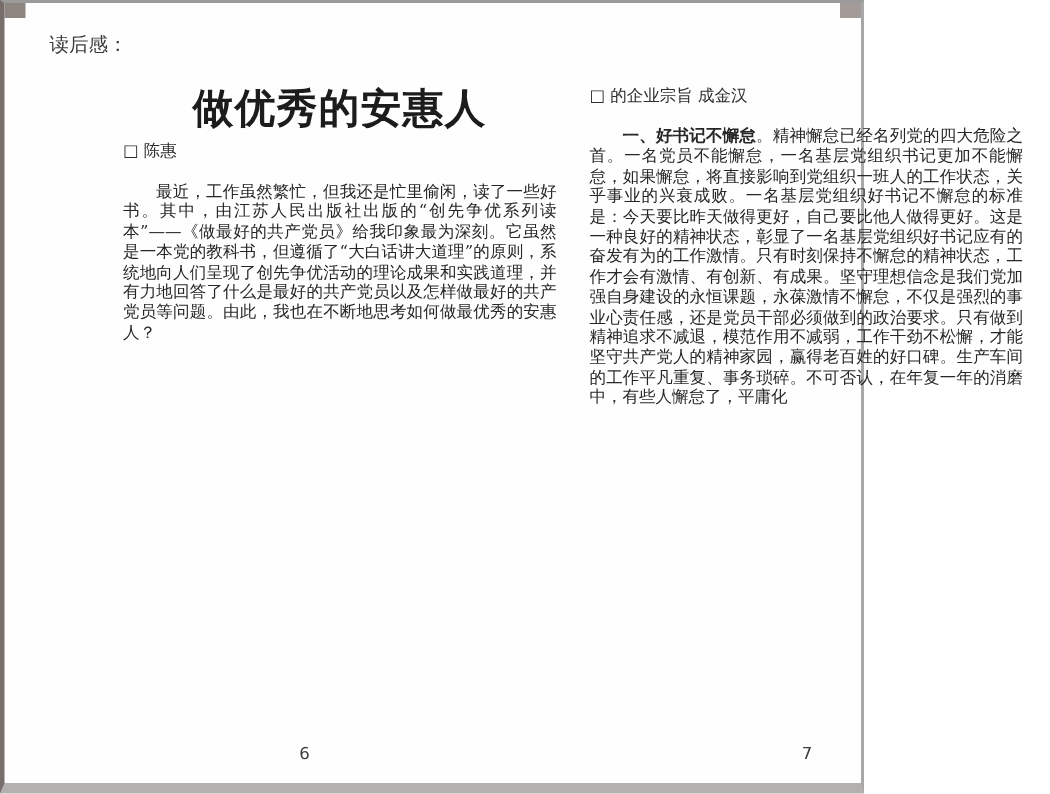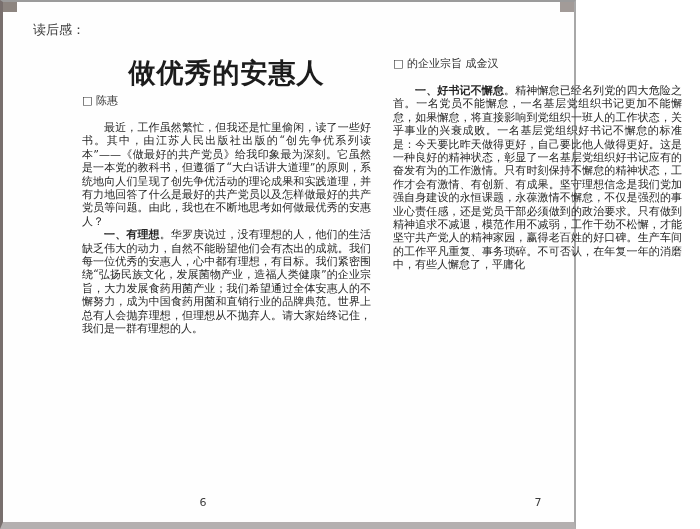--- a/index.html
+++ b/index.html
@@ -69,21 +69,20 @@
   <div class="corner-shade-tl"></div>
   <div class="corner-shade-tr"></div>
 
   <div class="genre-label">读后感：</div>
 
   <div class="column col-left">
     <h1 class="article-title title-left">做优秀的安惠人</h1>
     <div class="article-author">□ 陈惠</div>
 
     <p class="para"><span class="lead"></span><span>最近，工作虽然繁忙，但我还是忙里偷闲，读了一些好书。其中，由江苏人民出版社出版的“创先争优系列读本”——《做最好的共产党员》给我印象最为深刻。它虽然是一本党的教科书，但遵循了“大白话讲大道理”的原则，系统地向人们呈现了创先争优活动的理论成果和实践道理，并有力地回答了什么是最好的共产党员以及怎样做最好的共产党员等问题。由此，我也在不断地思考如何做最优秀的安惠人？</span></p>
-    <p class="para"><span class="lead">一、有理想</span><span>。华罗庚说过，没有理想的人，他们的生活缺乏伟大的动力，自然不能盼望他们会有杰出的成就。我们每一位优秀的安惠人，心中都有理想，有目标。我们紧密围绕“弘扬民族文化，发展菌物产业，造福人类健康”的企业宗旨，大力发展食药用菌产业；我们希望通过全体安惠人的不懈努力，成为中国食药用菌和直销行业的品牌典范。世界上总有人会抛弃理想，但理想从不抛弃人。请大家始终记住，我们是一群有理想的人。</span></p>
   </div>
 
   <div class="column col-right">
 
     <div class="article-author">□ 的企业宗旨 成金汉</div>
 
     <p class="para"><span class="lead">一、好书记不懈怠</span><span>。精神懈怠已经名列党的四大危险之首。一名党员不能懈怠，一名基层党组织书记更加不能懈怠，如果懈怠，将直接影响到党组织一班人的工作状态，关乎事业的兴衰成败。一名基层党组织好书记不懈怠的标准是：今天要比昨天做得更好，自己要比他人做得更好。这是一种良好的精神状态，彰显了一名基层党组织好书记应有的奋发有为的工作激情。只有时刻保持不懈怠的精神状态，工作才会有激情、有创新、有成果。坚守理想信念是我们党加强自身建设的永恒课题，永葆激情不懈怠，不仅是强烈的事业心责任感，还是党员干部必须做到的政治要求。只有做到精神追求不减退，模范作用不减弱，工作干劲不松懈，才能坚守共产党人的精神家园，赢得老百姓的好口碑。生产车间的工作平凡重复、事务琐碎。不可否认，在年复一年的消磨中，有些人懈怠了，平庸化</span></p>
   </div>
 
   <div class="page-number pn-left">6</div>

